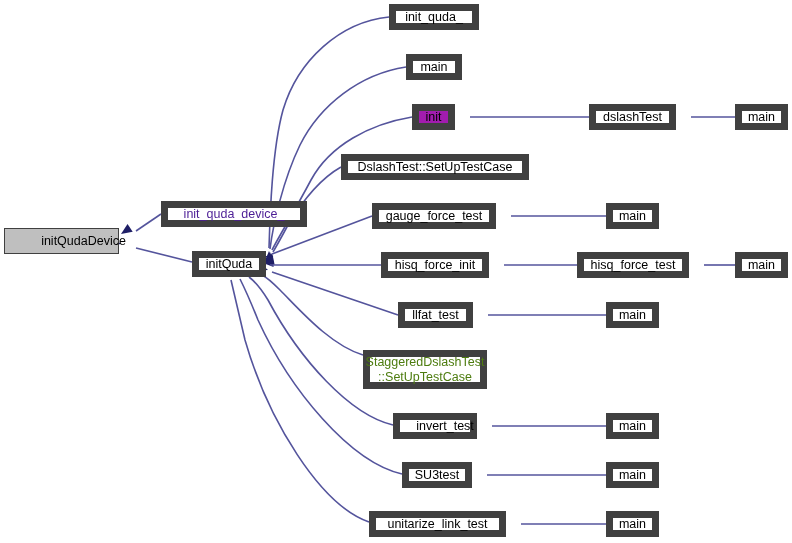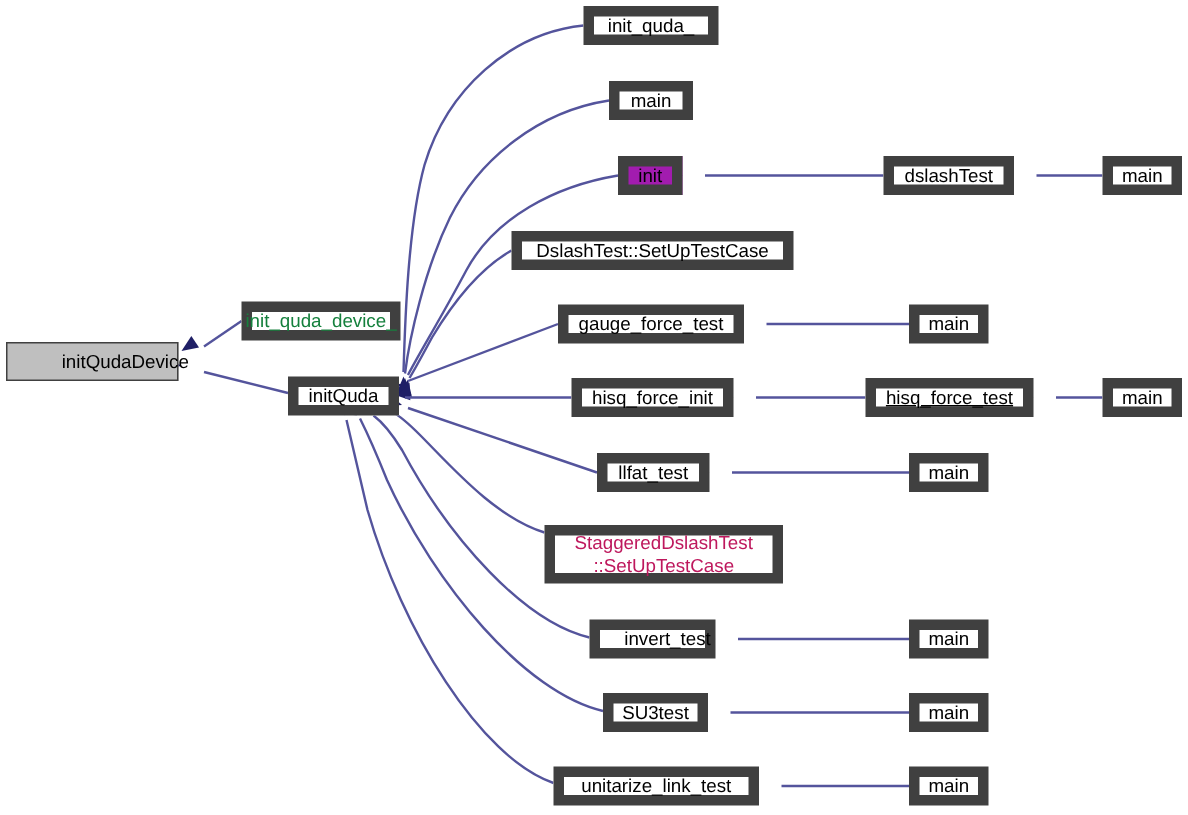--- a/index.html
+++ b/index.html
@@ -95,36 +95,36 @@
       <path d="M606,426 L492,426" stroke="#54549c" stroke-width="1.6" fill="none"></path>
       <polygon points="0,0 11,-4.6 11,4.6" fill="#1f1f66" transform="translate(477,426) rotate(180)"></polygon>
       <path d="M606,475 L487,475" stroke="#54549c" stroke-width="1.6" fill="none"></path>
       <polygon points="0,0 11,-4.6 11,4.6" fill="#1f1f66" transform="translate(472,475) rotate(180)"></polygon>
       <path d="M606,524 L521,524" stroke="#54549c" stroke-width="1.6" fill="none"></path>
       <polygon points="0,0 11,-4.6 11,4.6" fill="#1f1f66" transform="translate(506,524) rotate(180)"></polygon>
     </svg>
 
   <div id="node-layer">
       <div class="node highlight" style="left: 4px; top: 228px; width: 115px; height: 26px; border-color: rgb(64, 64, 64); background: rgb(191, 191, 191); color: rgb(0, 0, 0);"><span class="lbl">initQudaDevice</span></div>
-      <div class="node" style="left: 161px; top: 201px; width: 106px; height: 26px; border-color: rgb(64, 64, 64); background: rgb(255, 255, 255); color: #15803d;"><span class="lbl">init_quda_device_</span></div>
+      <div class="node" style="left: 161px; top: 201px; width: 146px; height: 26px; border-color: rgb(64, 64, 64); background: rgb(255, 255, 255); color: #4c1d95;"><span class="lbl">init_quda_device_</span></div>
       <div class="node" style="left: 192px; top: 251px; width: 74px; height: 26px; border-color: rgb(64, 64, 64); background: rgb(255, 255, 255); color: rgb(0, 0, 0);"><span class="lbl">initQuda</span></div>
       <div class="node" style="left: 389px; top: 4px; width: 90px; height: 26px; border-color: rgb(64, 64, 64); background: rgb(255, 255, 255); color: rgb(0, 0, 0);"><span class="lbl">init_quda_</span></div>
       <div class="node" style="left: 406px; top: 54px; width: 56px; height: 26px; border-color: rgb(64, 64, 64); background: rgb(255, 255, 255); color: rgb(0, 0, 0);"><span class="lbl">main</span></div>
       <div class="node" style="left: 412px; top: 104px; width: 43px; height: 26px; border-color: rgb(64, 64, 64); background: #a21caf; color: rgb(0, 0, 0);"><span class="lbl">init</span></div>
       <div class="node" style="left: 589px; top: 104px; width: 87px; height: 26px; border-color: rgb(64, 64, 64); background: rgb(255, 255, 255); color: rgb(0, 0, 0);"><span class="lbl">dslashTest</span></div>
       <div class="node" style="left: 735px; top: 104px; width: 53px; height: 26px; border-color: rgb(64, 64, 64); background: rgb(255, 255, 255); color: rgb(0, 0, 0);"><span class="lbl">main</span></div>
       <div class="node" style="left: 341px; top: 154px; width: 188px; height: 26px; border-color: rgb(64, 64, 64); background: rgb(255, 255, 255); color: rgb(0, 0, 0);"><span class="lbl">DslashTest::SetUpTestCase</span></div>
       <div class="node" style="left: 372px; top: 203px; width: 124px; height: 26px; border-color: rgb(64, 64, 64); background: rgb(255, 255, 255); color: rgb(0, 0, 0);"><span class="lbl">gauge_force_test</span></div>
       <div class="node" style="left: 606px; top: 203px; width: 53px; height: 26px; border-color: rgb(64, 64, 64); background: rgb(255, 255, 255); color: rgb(0, 0, 0);"><span class="lbl">main</span></div>
       <div class="node" style="left: 381px; top: 252px; width: 108px; height: 26px; border-color: rgb(64, 64, 64); background: rgb(255, 255, 255); color: rgb(0, 0, 0);"><span class="lbl">hisq_force_init</span></div>
-      <div class="node" style="left: 577px; top: 252px; width: 112px; height: 26px; border-color: rgb(64, 64, 64); background: rgb(255, 255, 255); color: rgb(0, 0, 0); text-decoration: underline;"><span class="lbl">hisq_force_test</span></div>
+      <div class="node" style="left: 577px; top: 252px; width: 112px; height: 26px; border-color: rgb(64, 64, 64); background: rgb(255, 255, 255); color: rgb(0, 0, 0);"><span class="lbl">hisq_force_test</span></div>
       <div class="node" style="left: 735px; top: 252px; width: 53px; height: 26px; border-color: rgb(64, 64, 64); background: rgb(255, 255, 255); color: rgb(0, 0, 0);"><span class="lbl">main</span></div>
       <div class="node" style="left: 398px; top: 302px; width: 75px; height: 26px; border-color: rgb(64, 64, 64); background: rgb(255, 255, 255); color: rgb(0, 0, 0);"><span class="lbl">llfat_test</span></div>
       <div class="node" style="left: 606px; top: 302px; width: 53px; height: 26px; border-color: rgb(64, 64, 64); background: rgb(255, 255, 255); color: rgb(0, 0, 0);"><span class="lbl">main</span></div>
-      <div class="node" style="left: 363px; top: 350px; width: 159px; height: 39px; border-color: rgb(64, 64, 64); background: rgb(255, 255, 255); color: #be185d;"><span class="lbl">StaggeredDslashTest
+      <div class="node" style="left: 363px; top: 350px; width: 124px; height: 39px; border-color: rgb(64, 64, 64); background: rgb(255, 255, 255); color: #4d7c0f;"><span class="lbl">StaggeredDslashTest
 ::SetUpTestCase</span></div>
       <div class="node" style="left: 393px; top: 413px; width: 84px; height: 26px; border-color: rgb(64, 64, 64); background: rgb(255, 255, 255); color: rgb(0, 0, 0); padding-left: 20px;"><span class="lbl">invert_test</span></div>
       <div class="node" style="left: 606px; top: 413px; width: 53px; height: 26px; border-color: rgb(64, 64, 64); background: rgb(255, 255, 255); color: rgb(0, 0, 0);"><span class="lbl">main</span></div>
       <div class="node" style="left: 402px; top: 462px; width: 70px; height: 26px; border-color: rgb(64, 64, 64); background: rgb(255, 255, 255); color: rgb(0, 0, 0); align-items: center;"><span class="lbl">SU3test</span></div>
       <div class="node" style="left: 606px; top: 462px; width: 53px; height: 26px; border-color: rgb(64, 64, 64); background: rgb(255, 255, 255); color: rgb(0, 0, 0);"><span class="lbl">main</span></div>
       <div class="node" style="left: 369px; top: 511px; width: 137px; height: 26px; border-color: rgb(64, 64, 64); background: rgb(255, 255, 255); color: rgb(0, 0, 0);"><span class="lbl">unitarize_link_test</span></div>
       <div class="node" style="left: 606px; top: 511px; width: 53px; height: 26px; border-color: rgb(64, 64, 64); background: rgb(255, 255, 255); color: rgb(0, 0, 0);"><span class="lbl">main</span></div>
     </div>
 
 </div>

